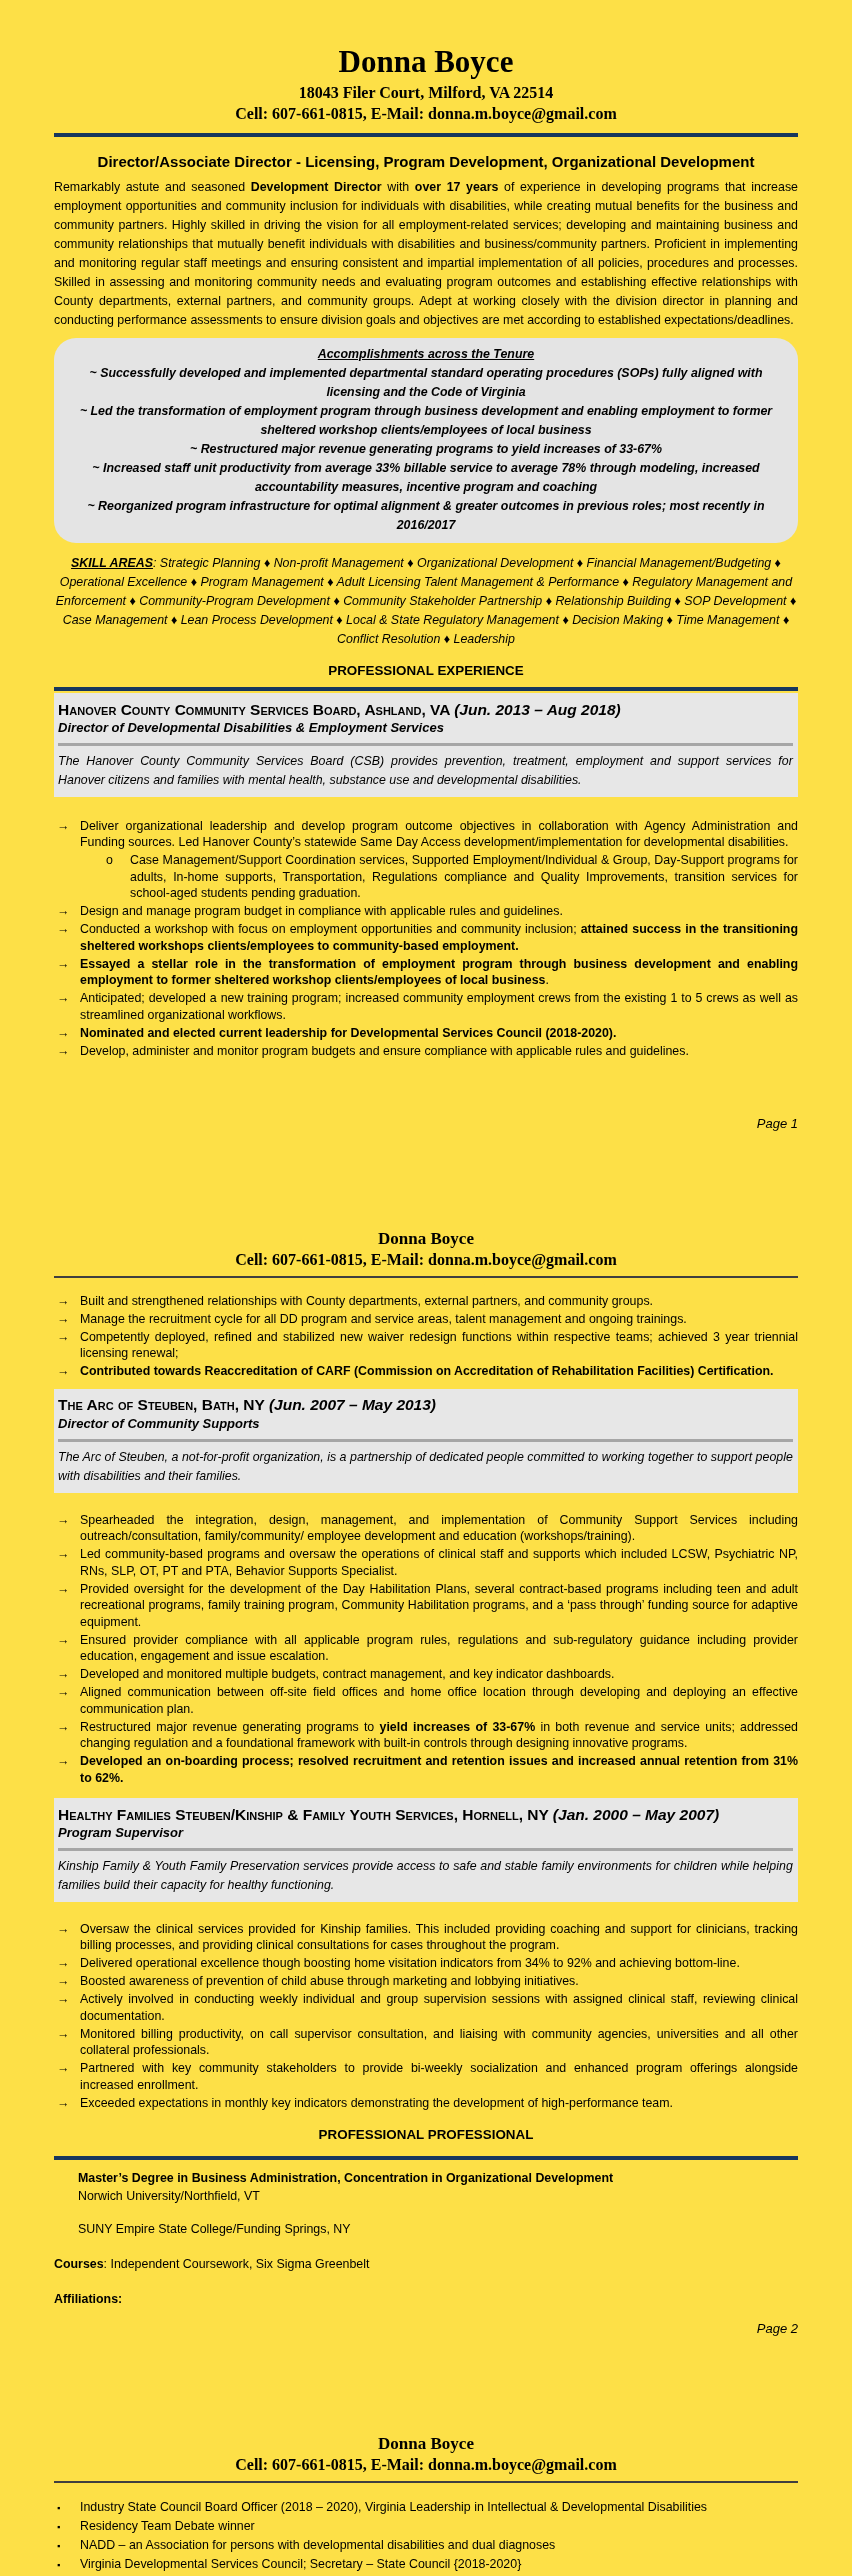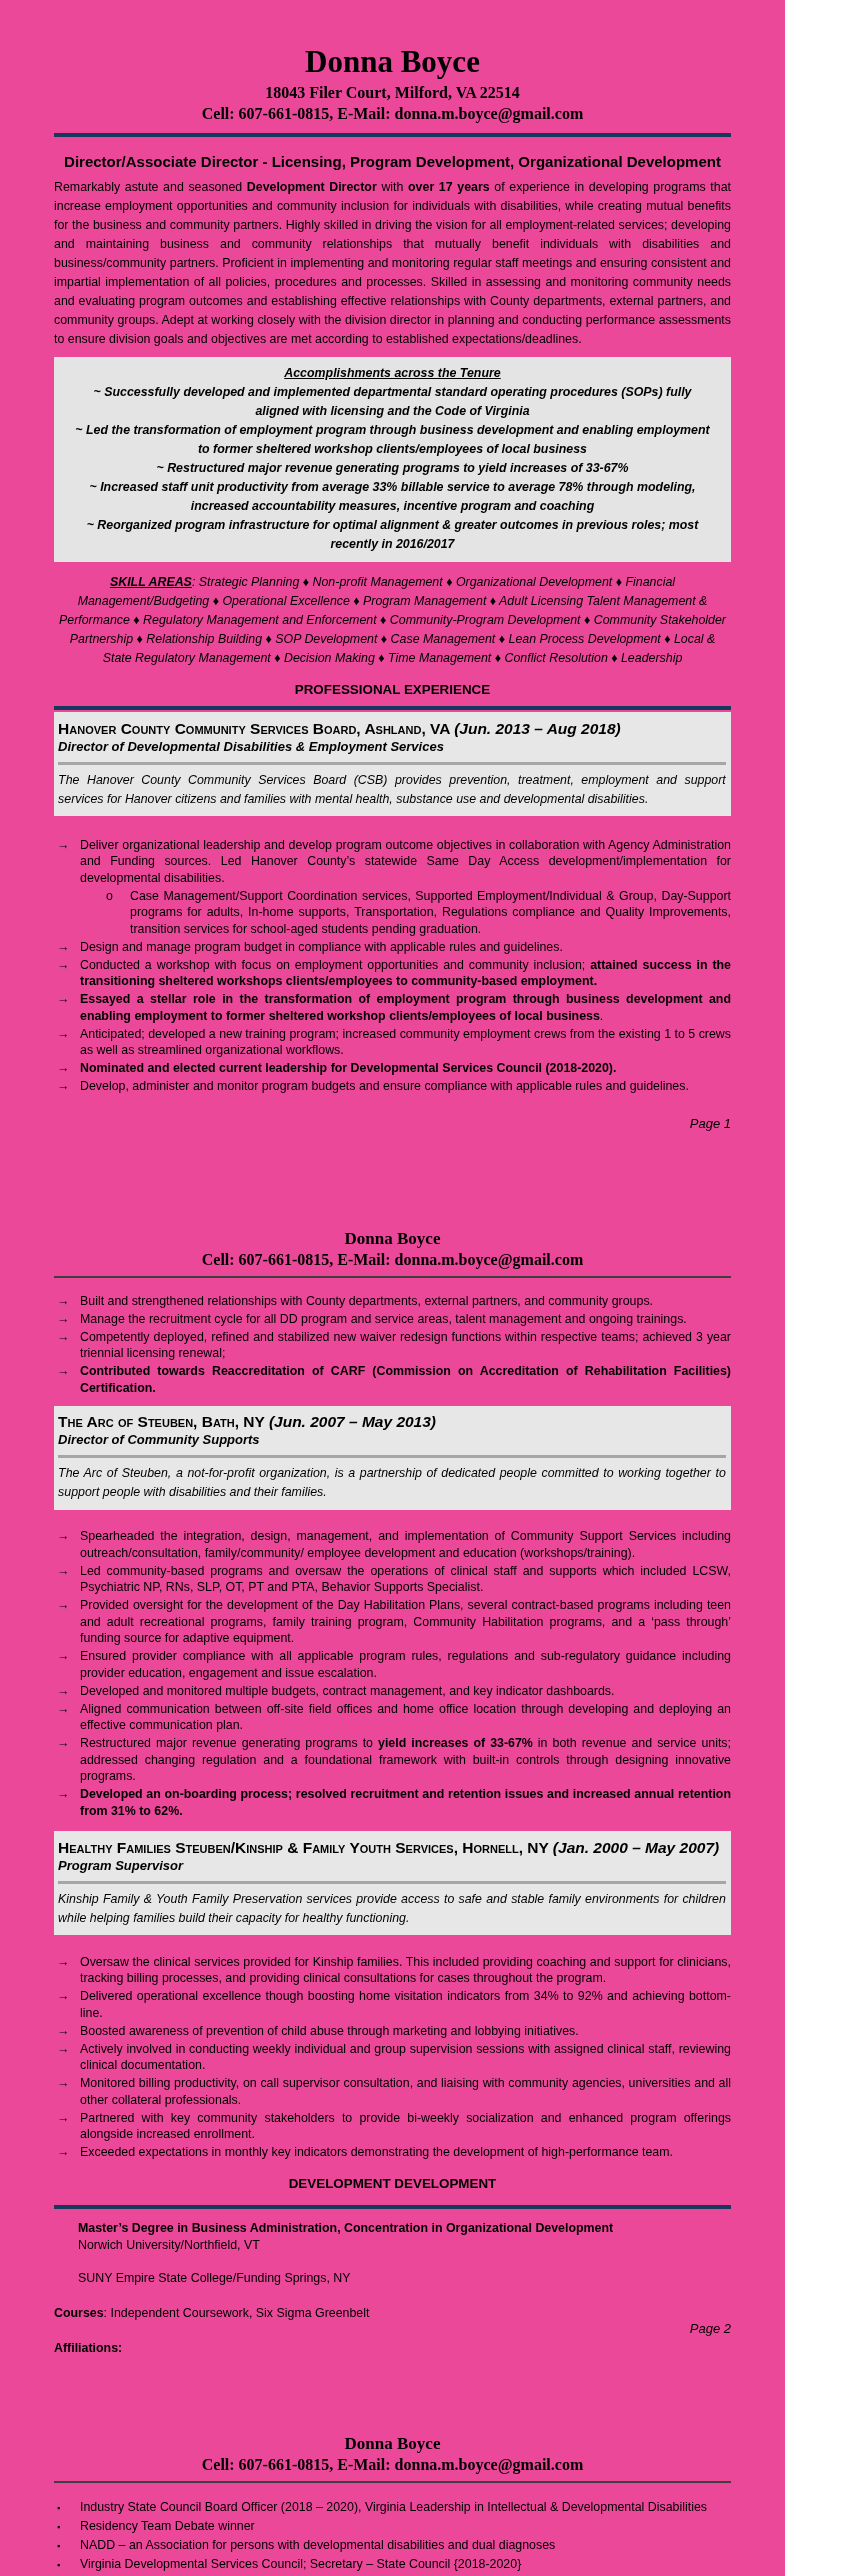--- a/index.html
+++ b/index.html
@@ -1,37 +1,37 @@
 <!DOCTYPE html>
 <html style="font-size:8.2px"><head>
 <meta charset="utf-8">
 <title>Resume</title>
 <style>
   html,body{margin:0;padding:0;background:#ffffff;}
   body{width:852px;font-family:"Liberation Sans",sans-serif;color:#000;}
-  .page{width:785px;height:1205px;padding:0 54px;box-sizing:border-box;position:relative;overflow:hidden;background:#ec4899;}
+  .page{width:852px;height:1205px;padding:0 54px;box-sizing:border-box;position:relative;overflow:hidden;background:#fde047;}
 
   
   .hdr1{padding-top:46px;text-align:center;font-family:"Liberation Serif",serif;font-weight:bold;}
   .hdr1 .nm{font-size:31px;line-height:32px;}
   .hdr1 .ad{font-size:16px;line-height:20.6px;margin-top:5.2px;}
   .hdr1 .ct{font-size:16px;line-height:20.6px;}
   .hdr-s{padding-top:24px;text-align:center;font-family:"Liberation Serif",serif;font-weight:bold;}
   .hdr-s .nm{font-size:17px;line-height:20.6px;}
   .hdr-s .ct{font-size:16px;line-height:20.6px;}
   .rule-navy{height:4.6px;background:#17375D;margin-top:8.2px;}
   .rule-navy.thin{height:4.1px;}
   .rule-dark{height:2.1px;background:#3F3F3F;margin-top:6.2px;}
 
   
   .doc-title{margin-top:13.4px;text-align:center;font-weight:bold;font-size:15px;line-height:21.6px;}
   .summary{margin-top:6.2px;font-size:12.4px;line-height:19px;text-align:justify;}
   .summary strong{font-weight:bold;}
   .accbox{margin-top:7.2px;background:#E4E4E4;padding:7.2px 20.6px 8.2px;text-align:center;
-          font-weight:bold;font-style:italic;font-size:12.4px;line-height:19px;}
+          font-weight:bold;font-style:italic;font-size:12.4px;line-height:19px;border-radius:22px;}
   .accbox .acct{text-decoration:underline;}
   .skills{margin-top:11.3px;text-align:center;font-style:italic;font-size:12.4px;line-height:19px;}
   .skills .sklbl{font-weight:bold;text-decoration:underline;}
   .sec-head{margin-top:13.4px;text-align:center;font-weight:bold;font-size:13.4px;line-height:16.5px;}
 
   
   .jobblock{margin-top:2px;background:#E7E7E7;padding:6.2px 5.2px 7.2px 4.1px;}
   .job-company{font-variant:small-caps;font-weight:bold;font-size:15.5px;line-height:19.6px;}
   .job-dates{font-weight:bold;font-style:italic;font-size:15.5px;}
   .job-role{font-weight:bold;font-style:italic;font-size:13px;line-height:18.5px;}
@@ -161,21 +161,21 @@
   <div class="bullets" style="margin-top:18.5px;">
     <div class="bullet"><span class="mk">→</span><span><span>Oversaw the clinical services provided for Kinship families. This included providing coaching and support for clinicians, tracking billing processes, and providing clinical consultations for cases throughout the program.</span></span></div>
     <div class="bullet"><span class="mk">→</span><span><span>Delivered operational excellence though boosting home visitation indicators from 34% to 92% and achieving bottom-line.</span></span></div>
     <div class="bullet"><span class="mk">→</span><span><span>Boosted awareness of prevention of child abuse through marketing and lobbying initiatives.</span></span></div>
     <div class="bullet"><span class="mk">→</span><span><span>Actively involved in conducting weekly individual and group supervision sessions with assigned clinical staff, reviewing clinical documentation.</span></span></div>
     <div class="bullet"><span class="mk">→</span><span><span>Monitored billing productivity, on call supervisor consultation, and liaising with community agencies, universities and all other collateral professionals.</span></span></div>
     <div class="bullet"><span class="mk">→</span><span><span>Partnered with key community stakeholders to provide bi-weekly socialization and enhanced program offerings alongside increased enrollment.</span></span></div>
     <div class="bullet"><span class="mk">→</span><span><span>Exceeded expectations in monthly key indicators demonstrating the development of high-performance team.</span></span></div>
   </div>
 
-  <div class="sec-head" style="margin-top:15.5px;">DEVELOPMENT DEVELOPMENT</div>
+  <div class="sec-head" style="margin-top:15.5px;">PROFESSIONAL PROFESSIONAL</div>
   <div class="rule-navy thin" style="margin-top:12.4px;"></div>
 
   <div class="edu">
     <div class="ent">
       <div class="deg">Master’s Degree in Business Administration, Concentration in Organizational Development</div>
       <div>Norwich University/Northfield, VT</div>
     </div>
     <div class="ent">
       <div>SUNY Empire State College/Funding Springs, NY</div>
     </div>

